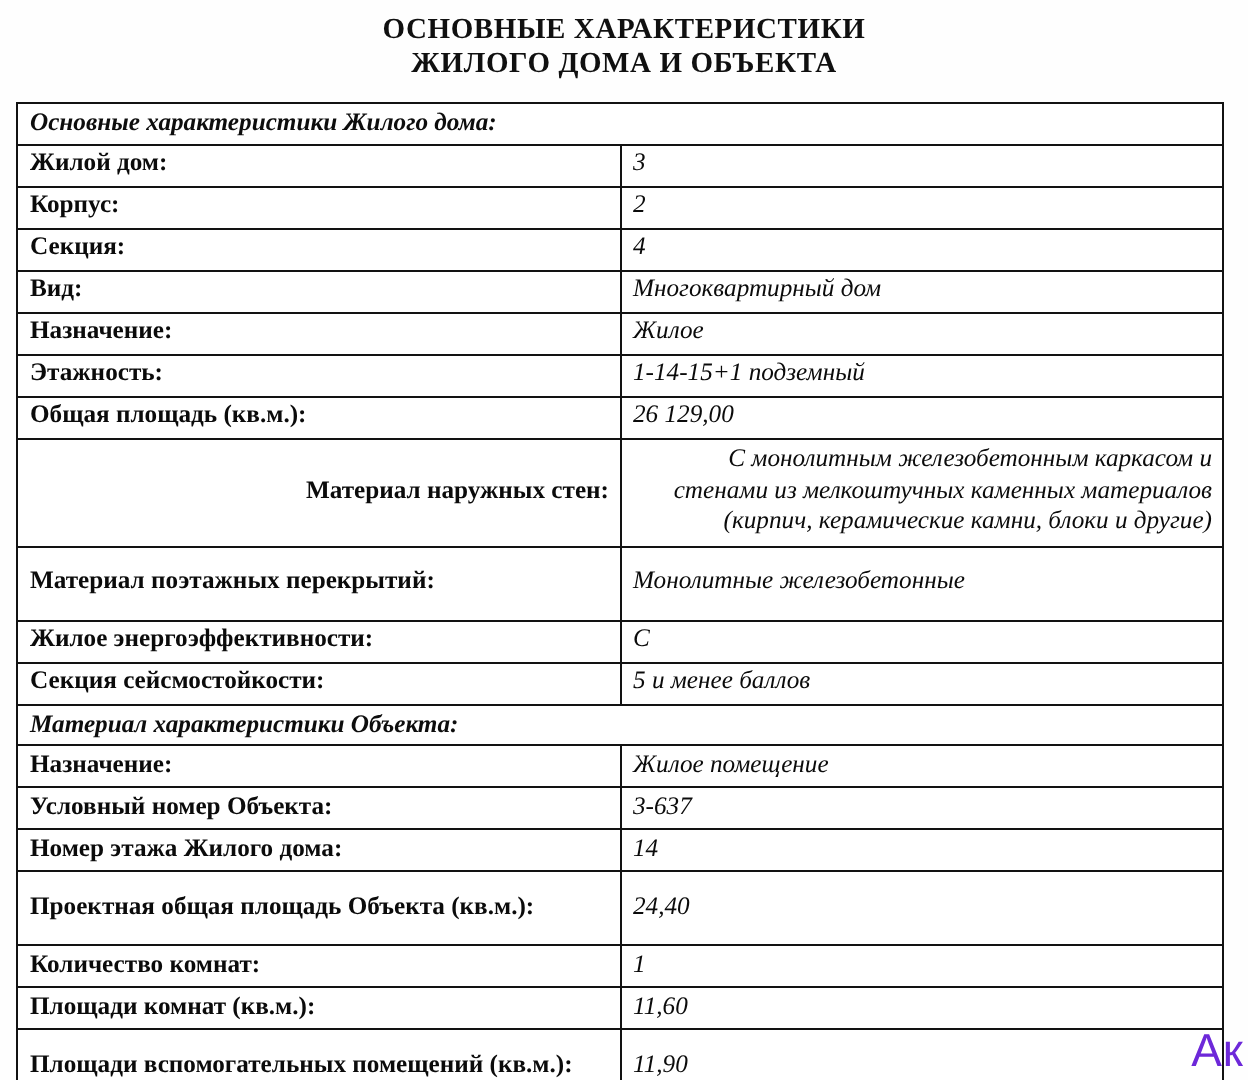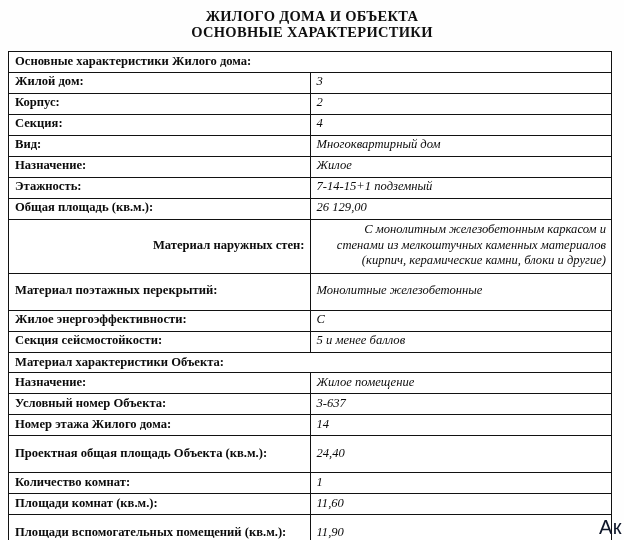--- a/index.html
+++ b/index.html
@@ -68,42 +68,43 @@
     font-style: normal;
     color: #0b0b0b;
     margin-left: 40px;
   }
   td.val {
     font-style: italic;
     font-weight: normal;
     color: #0b0b0b;
   }
   tr.section td {
+    font-style: italic;
     font-weight: bold;
     font-size: 12.6px;
     padding-top: 2px;
     padding-bottom: 2px;
   }
   tr.r1 td { height: 17px; }
   tr.r2 td { height: 33px; }
   tr.r3 td { height: 50px; text-align: right; }
 
   td.val.multiline,
   td.lbl.multiline {
     vertical-align: middle;
   }
 
   
   .watermark {
     position: absolute;
     right: 2px;
     bottom: 1px;
     font-family: "Liberation Sans", sans-serif;
-    font-size: 20px;
-    color: #0f172a;
+    font-size: 23px;
+    color: #6d28d9;
     letter-spacing: 0.5px;
     user-select: none;
     pointer-events: none;
   }
   .wm-ghost {
     position: absolute;
     pointer-events: none;
     user-select: none;
     color: rgba(150,160,175,0.10);
     font-family: "Liberation Sans", sans-serif;
@@ -112,22 +113,22 @@
   }
   .wm-a { left: 336px; top: 232px; }
   .wm-b { left: 108px; top: 412px; }
 </style>
 </head>
 <body>
 
 <div class="page">
 
   <div class="doc-title">
+    <span class="tline l1">ОСНОВНЫЕ ХАРАКТЕРИСТИКИ</span>
     <span class="tline l2">ЖИЛОГО ДОМА И ОБЪЕКТА</span>
-    <span class="tline l1">ОСНОВНЫЕ ХАРАКТЕРИСТИКИ</span>
   </div>
 
   <div class="tbl-wrap">
     <table class="spec">
       <tbody id="tbody">
           <tr class="section">
             <td colspan="2">Основные характеристики Жилого дома:</td>
           </tr>
           <tr class="r1">
             <td class="lbl">Жилой дом:</td>
@@ -144,21 +145,21 @@
           <tr class="r1">
             <td class="lbl">Вид:</td>
             <td class="val">Многоквартирный дом</td>
           </tr>
           <tr class="r1">
             <td class="lbl">Назначение:</td>
             <td class="val">Жилое</td>
           </tr>
           <tr class="r1">
             <td class="lbl">Этажность:</td>
-            <td class="val">7-14-15+1 подземный</td>
+            <td class="val">1-14-15+1 подземный</td>
           </tr>
           <tr class="r1">
             <td class="lbl">Общая площадь (кв.м.):</td>
             <td class="val">26 129,00</td>
           </tr>
           <tr class="r3">
             <td class="lbl multiline">Материал наружных стен:</td>
             <td class="val multiline">С монолитным железобетонным каркасом и стенами из мелкоштучных каменных материалов (кирпич, керамические камни, блоки и другие)</td>
           </tr>
           <tr class="r2">

